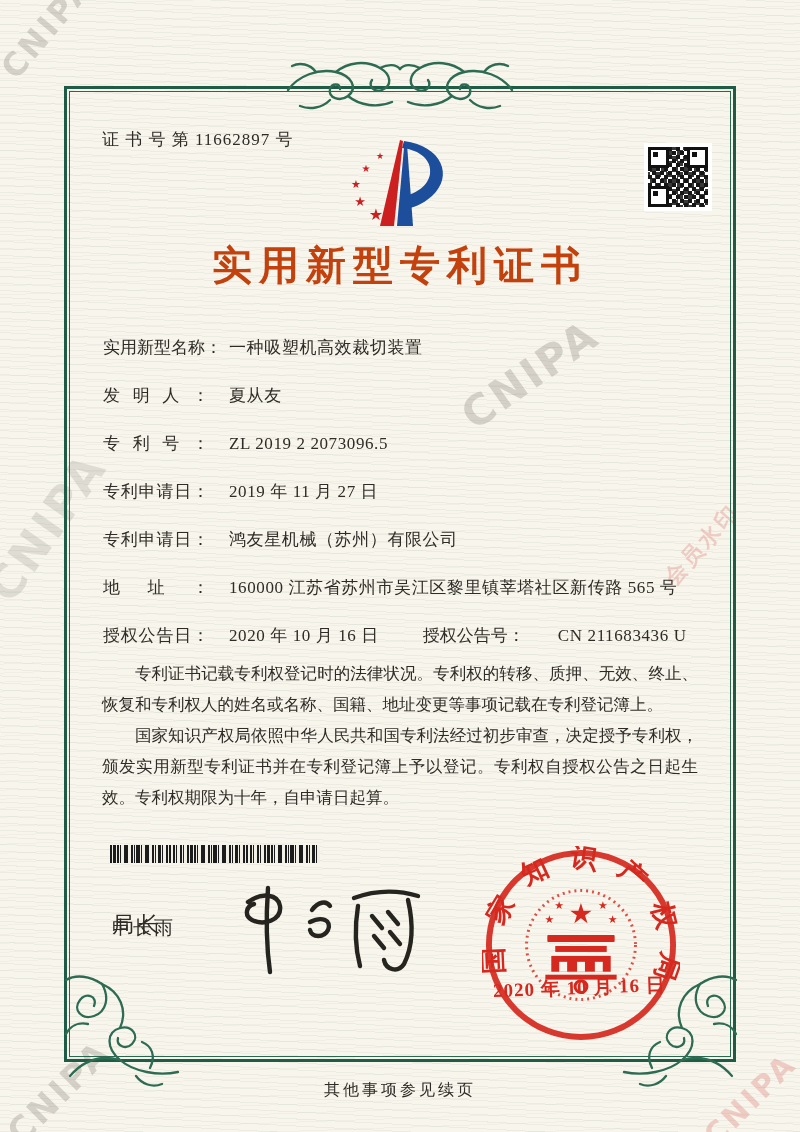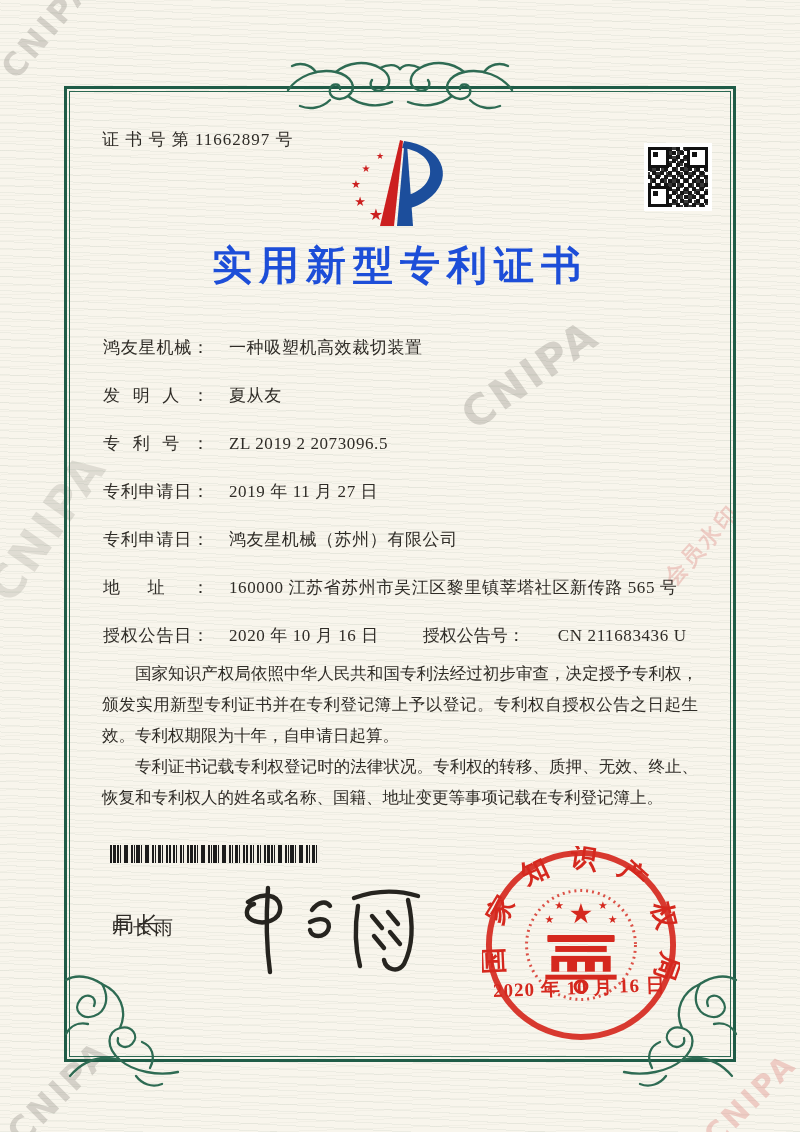--- a/index.html
+++ b/index.html
@@ -12,21 +12,21 @@
           repeating-linear-gradient(-2deg, rgba(152,160,140,.07) 0 1px, transparent 1px 9px);}
   .border-outer{position:absolute;left:64px;top:86px;width:666px;height:970px;
         border:3px solid #1f5c47;}
   .border-inner{position:absolute;inset:2px;border:1px solid #2a6751;}
   .wm{position:absolute;font-family:"DejaVu Sans","Liberation Sans",sans-serif;
       font-weight:700;letter-spacing:3px;pointer-events:none;white-space:nowrap;}
   .wm-gray{color:rgba(112,110,100,.26);}
   .wm-pink{color:rgba(222,130,122,.35);}
   .cert-no{position:absolute;left:102px;top:128px;font-size:17px;letter-spacing:1px;font-family:Liberation Serif, serif;}
   .title{position:absolute;left:0;right:0;top:238px;text-align:center;
-         font-size:40px;font-weight:700;letter-spacing:7px;color:#1d4ed8;}
+         font-size:40px;font-weight:700;letter-spacing:7px;color:#c2410c;}
   .fields{position:absolute;left:103px;top:336px;font-size:17px;}
   .frow{display:flex;align-items:baseline;height:18px;margin-bottom:30px;white-space:nowrap;}
   .flabel{display:inline-block;width:106px;text-align:justify;text-align-last:justify;}
   .fvalue{margin-left:20px;letter-spacing:.6px;}
   .grant2{margin-left:44px;display:flex;align-items:baseline;gap:13px;}
   .paras{position:absolute;left:102px;top:658px;width:596px;font-size:16.5px;
          line-height:31px;text-align:justify;}
   .paras p{margin:0;text-indent:2em;}
   .barcode{position:absolute;left:110px;top:845px;width:210px;height:18px;
         background:
@@ -124,21 +124,21 @@
     <div class="qr-pattern"></div>
     <div class="finder f-tl"></div>
     <div class="finder f-tr"></div>
     <div class="finder f-bl"></div>
   </div>
 
   <div class="title">实用新型专利证书</div>
 
   <div class="fields">
     <div class="frow">
-      <span class="flabel">鸿友星机械：</span>
+      <span class="flabel">实用新型名称：</span>
       <span class="fvalue">一种吸塑机高效裁切装置</span>
     </div>
     <div class="frow">
       <span class="flabel">发明人：</span>
       <span class="fvalue">夏从友</span>
     </div>
     <div class="frow">
       <span class="flabel">专利号：</span>
       <span class="fvalue">ZL 2019 2 2073096.5</span>
     </div>
@@ -158,22 +158,22 @@
       <span class="flabel">授权公告日：</span>
       <span class="fvalue">2020 年 10 月 16 日</span>
       <span class="grant2">
         <span>授权公告号：</span>
         <span class="fvalue">CN 211683436 U</span>
       </span>
     </div>
   </div>
 
   <div class="paras">
+    <p>专利证书记载专利权登记时的法律状况。专利权的转移、质押、无效、终止、恢复和专利权人的姓名或名称、国籍、地址变更等事项记载在专利登记簿上。</p>
     <p>国家知识产权局依照中华人民共和国专利法经过初步审查，决定授予专利权，颁发实用新型专利证书并在专利登记簿上予以登记。专利权自授权公告之日起生效。专利权期限为十年，自申请日起算。</p>
-    <p>专利证书记载专利权登记时的法律状况。专利权的转移、质押、无效、终止、恢复和专利权人的姓名或名称、国籍、地址变更等事项记载在专利登记簿上。</p>
   </div>
 
   <div class="barcode"></div>
 
   <div class="signer-title">局长</div>
   <div class="signer-name">申长雨</div>
 
   <svg class="signature" width="210" height="105" viewBox="0 0 210 105">
     <g fill="none" stroke="#26241f" stroke-width="4.4" stroke-linecap="round">
       <path d="M42,12 C40,40 40,68 44,96"></path>
@@ -210,13 +210,14 @@
       <rect x="70" y="111" width="60" height="16"></rect>
       <rect x="78" y="117" width="8" height="10" fill="#f8f5ec"></rect>
       <rect x="96" y="117" width="8" height="10" fill="#f8f5ec"></rect>
       <rect x="114" y="117" width="8" height="10" fill="#f8f5ec"></rect>
       <rect x="64" y="130" width="72" height="5"></rect>
       <circle cx="100" cy="142" r="6" fill="none" stroke="#d5281e" stroke-width="3"></circle>
     </g>
   </svg>
   <div class="seal-date">2020 年 10 月 16 日</div>
 
+  <div class="cont-note">其他事项参见续页</div>
 </div>
 
 </body></html>

